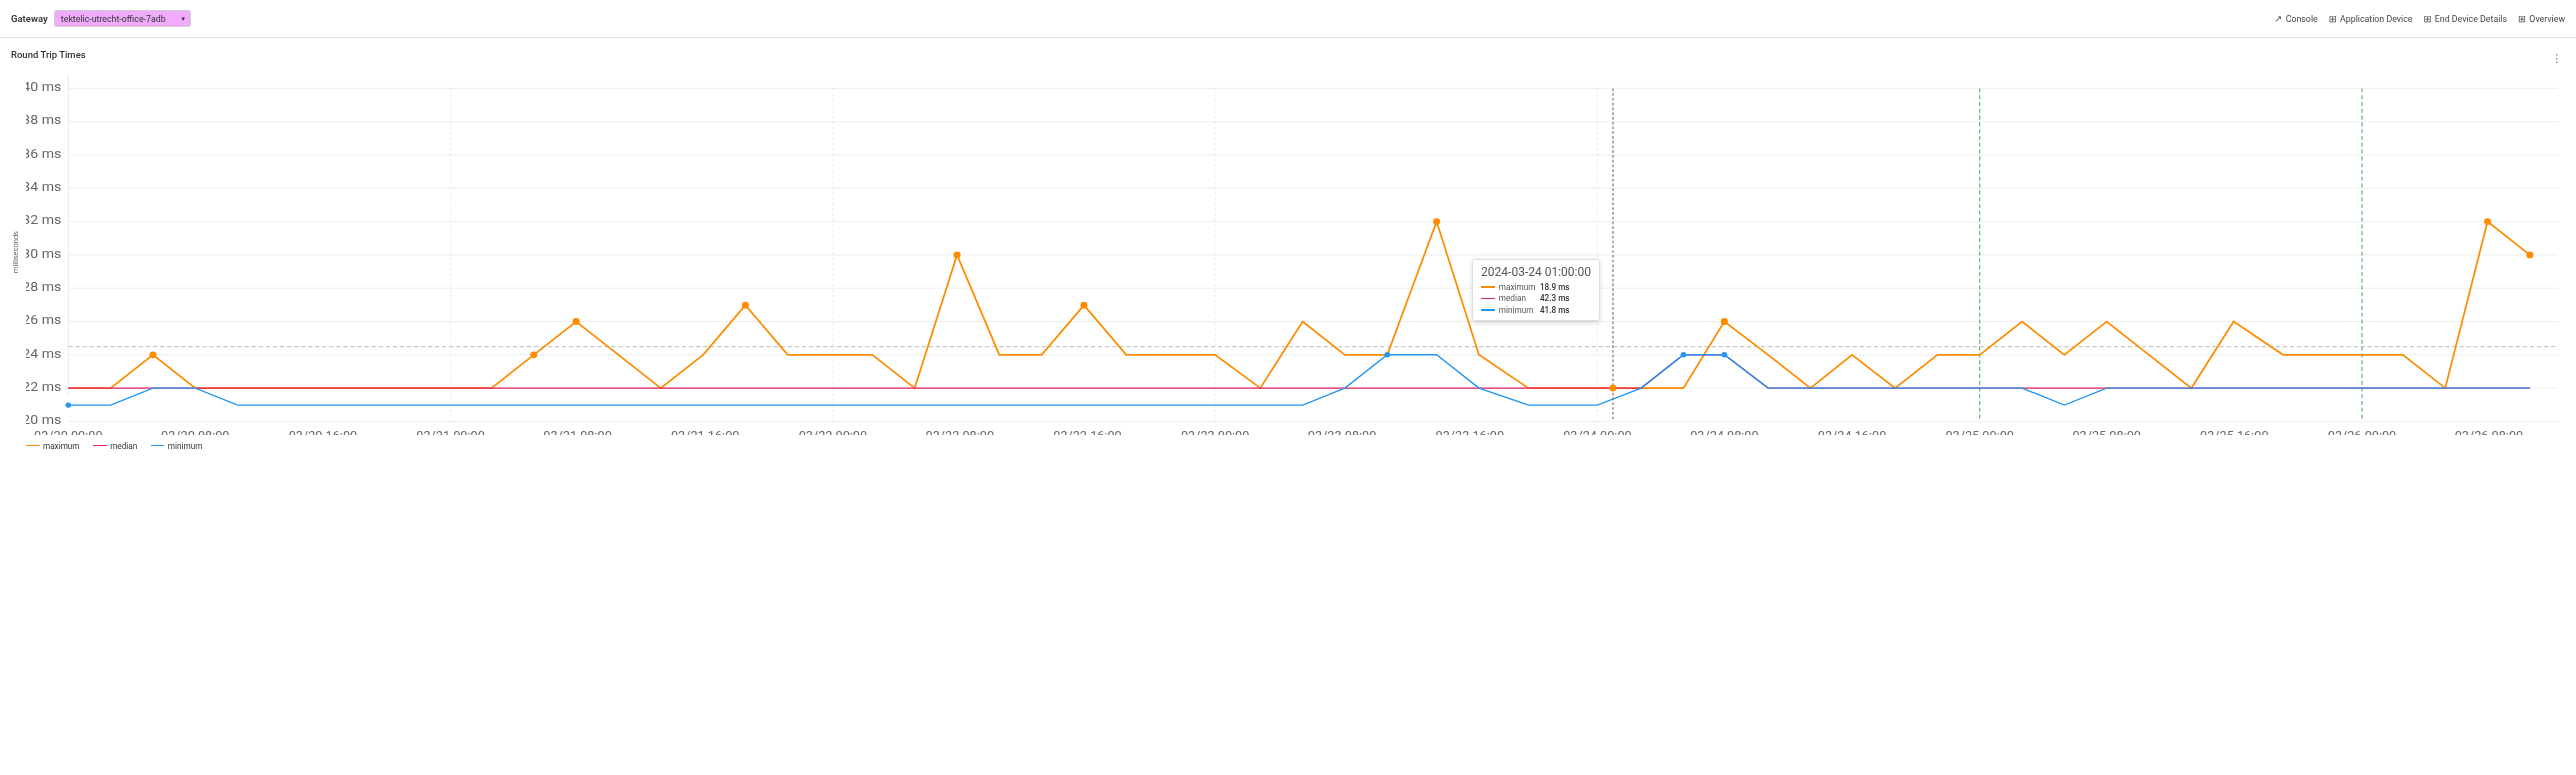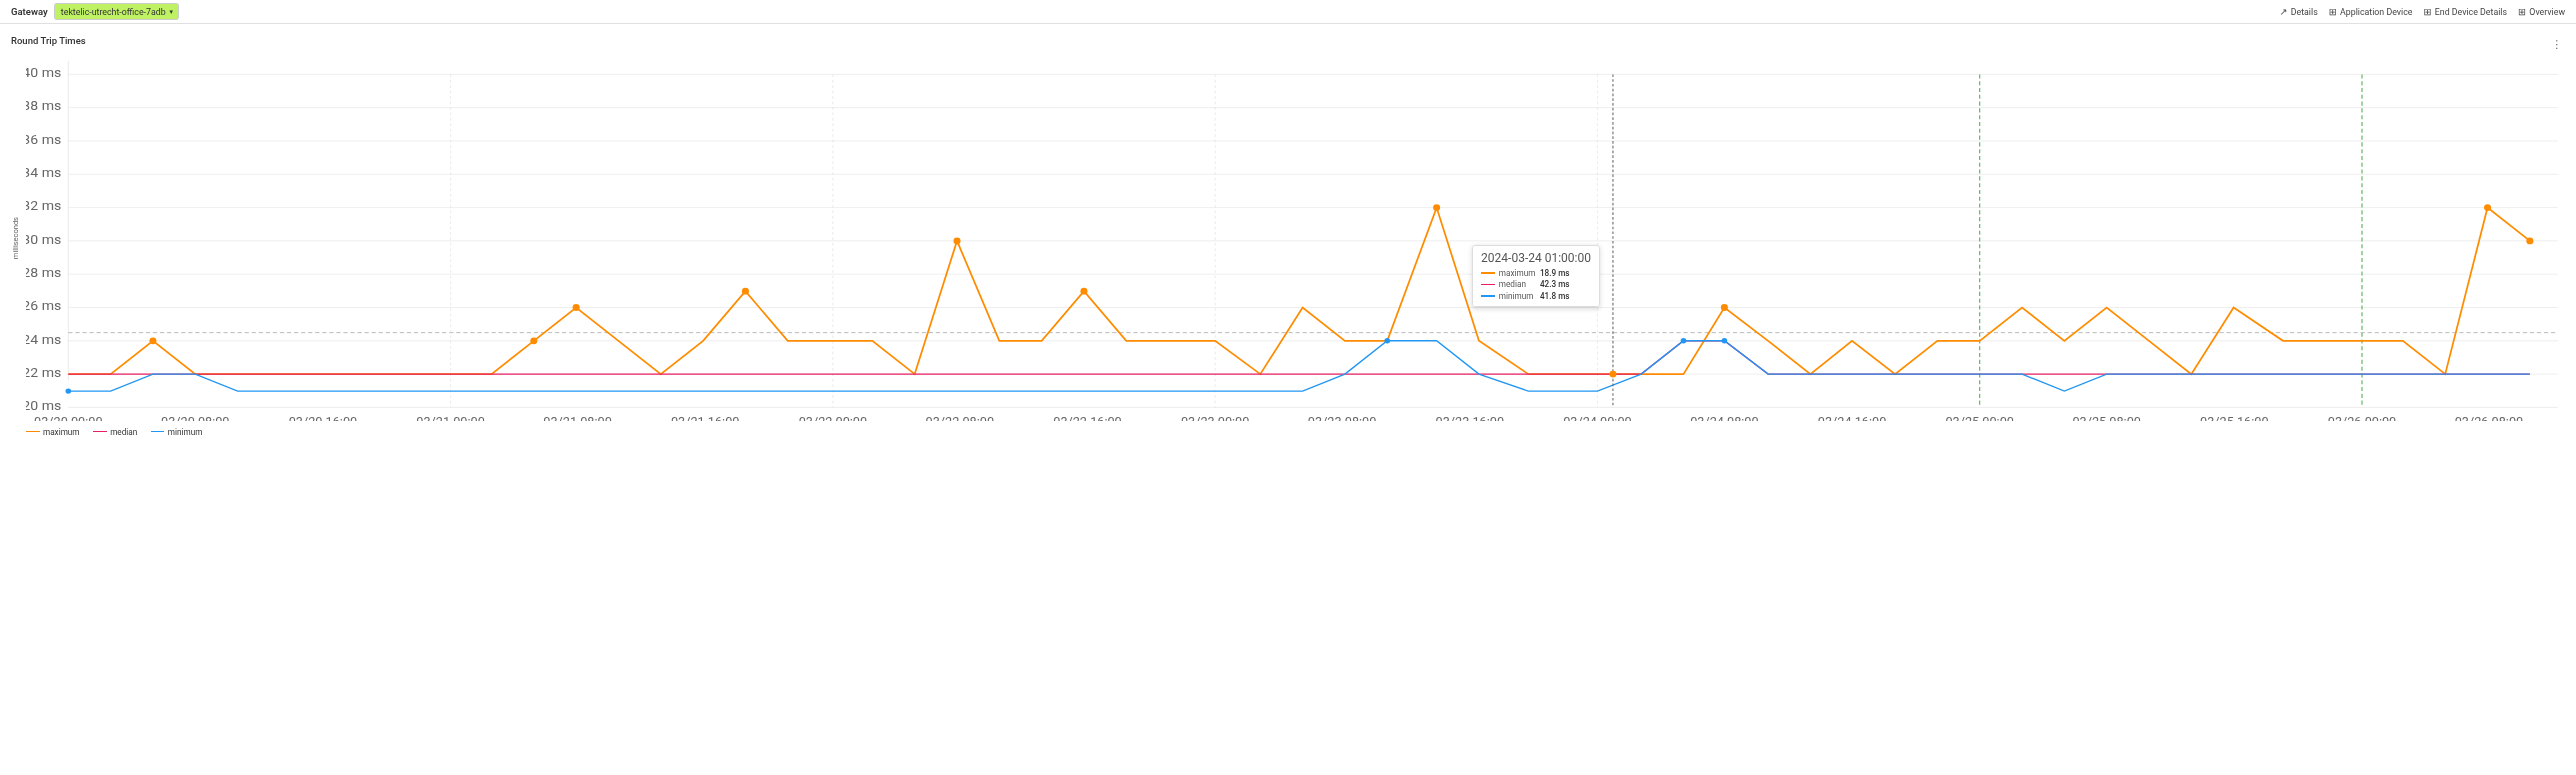--- a/index.html
+++ b/index.html
@@ -6,42 +6,42 @@
     body { font-family: -apple-system, BlinkMacSystemFont, 'Segoe UI', Roboto, sans-serif; background: #fff; color: #333; font-size: 8.8px; }
     
     
     .header {
       display: flex;
       align-items: center;
       justify-content: space-between;
       padding: 5.4px 11px;
       border-bottom: 0.7px solid #e0e0e0;
       background: #fff;
-      height: 24px;
+      height: 38px;
     }
     .header-left {
       display: flex;
       align-items: center;
       gap: 6.8px;
     }
     .gateway-label {
       font-weight: 600;
       font-size: 9.5px;
       color: #333;
     }
     .gateway-id-select {
       display: flex;
       align-items: center;
       border: 0.7px solid #ccc;
       border-radius: 2.7px;
       padding: 2.7px 5.4px;
       font-size: 8.8px;
       cursor: pointer;
-      gap: 4px;
-      background: #bef264;
+      gap: 16px;
+      background: #f0abfc;
     }
     .gateway-id-select span { color: #333; }
     .chevron { font-size: 6.8px; color: #666; }
     
     .header-right {
       display: flex;
       align-items: center;
       gap: 11px;
     }
     .header-nav-item {
@@ -142,21 +142,21 @@
   <div class="header-left">
     <span class="gateway-label">Gateway</span>
     <div class="gateway-id-select">
       <span>tektelic-utrecht-office-7adb</span>
       <span class="chevron">▾</span>
     </div>
   </div>
   <div class="header-right">
     <a class="header-nav-item">
       <span class="nav-icon">↗</span>
-      <span>Details</span>
+      <span>Console</span>
     </a>
     <a class="header-nav-item">
       <span class="nav-icon">⊞</span>
       <span>Application Device</span>
     </a>
     <a class="header-nav-item">
       <span class="nav-icon">⊞</span>
       <span>End Device Details</span>
     </a>
     <a class="header-nav-item">

